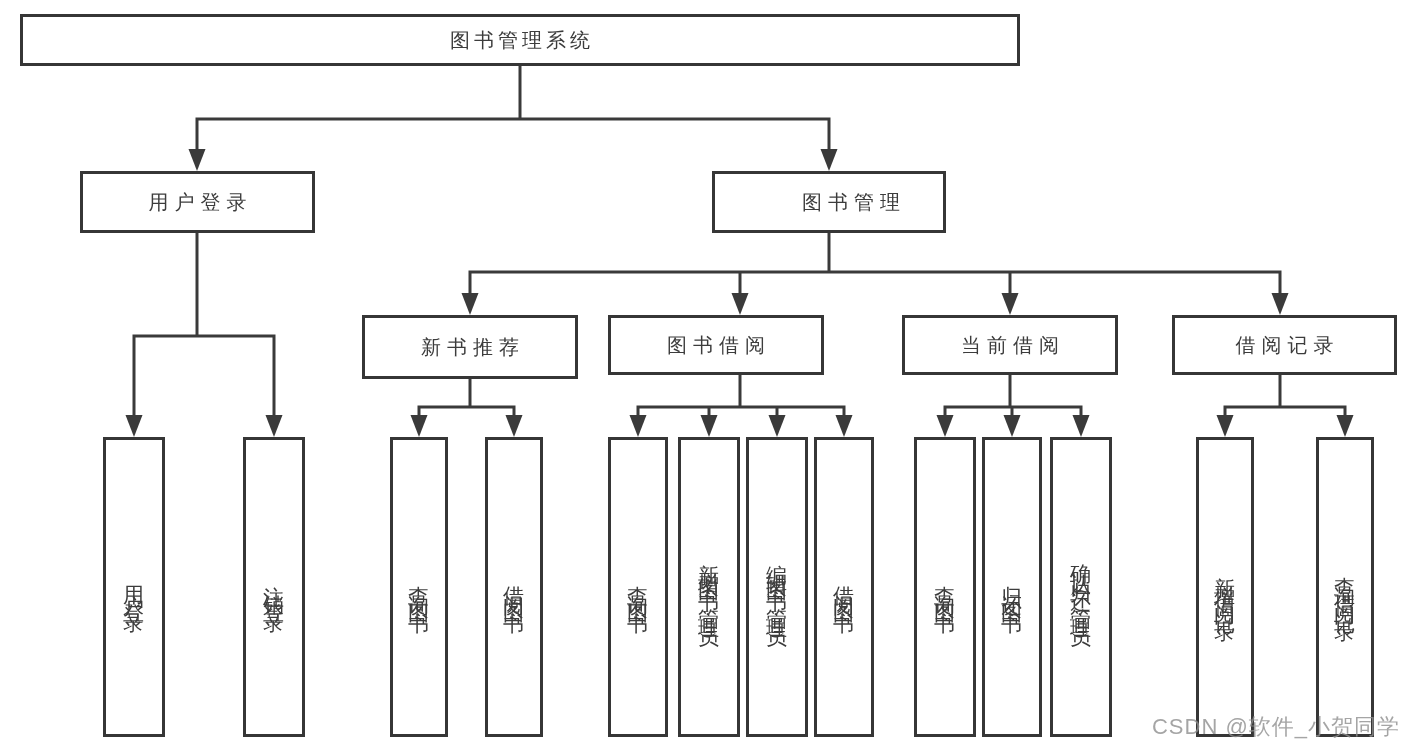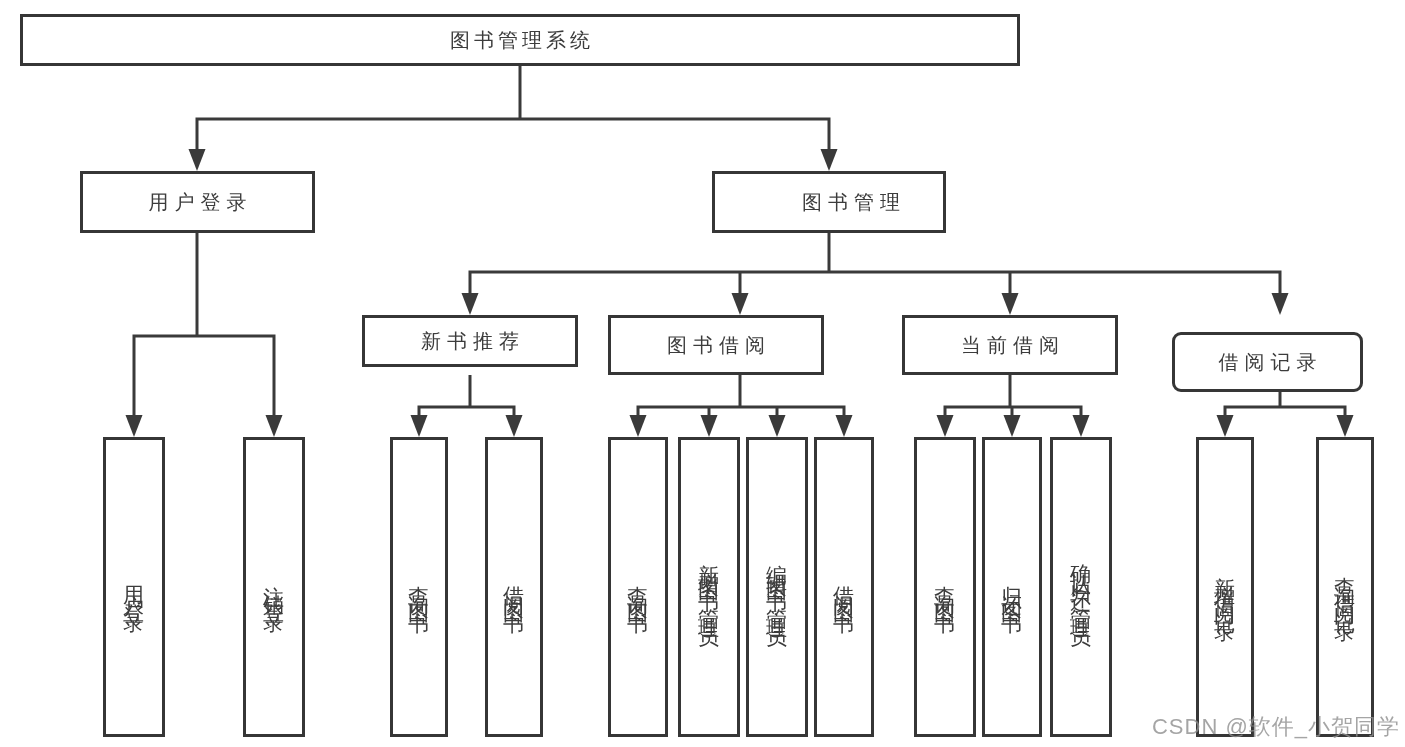--- a/index.html
+++ b/index.html
@@ -118,30 +118,30 @@
     <span class="hlabel root-label">图书管理系统</span>
   </div>
 
   <div class="box" style="left:80px; top:171px; width:235px; height:62px;">
     <span class="hlabel">用户登录</span>
   </div>
   <div class="box" style="left:712px; top:171px; width:234px; height:62px;padding-left:44px;">
     <span class="hlabel">图书管理</span>
   </div>
 
-  <div class="box" style="left:362px; top:315px; width:216px; height:52px;">
+  <div class="box" style="left:362px; top:315px; width:216px; height:64px;">
     <span class="hlabel">新书推荐</span>
   </div>
   <div class="box" style="left:608px; top:315px; width:216px; height:60px;">
     <span class="hlabel">图书借阅</span>
   </div>
   <div class="box" style="left:902px; top:315px; width:216px; height:60px;text-align:right;">
     <span class="hlabel">当前借阅</span>
   </div>
-  <div class="box" style="left:1172px; top:332px; width:191px; height:60px;border-radius:9px;">
+  <div class="box" style="left:1172px; top:315px; width:225px; height:60px;">
     <span class="hlabel">借阅记录</span>
   </div>
 
   <div class="box vbox" style="left:103px; width:62px;">
     <span class="vlabel">用户登录</span>
   </div>
   <div class="box vbox" style="left:243px; width:62px;">
     <span class="vlabel">注销登录</span>
   </div>
 

